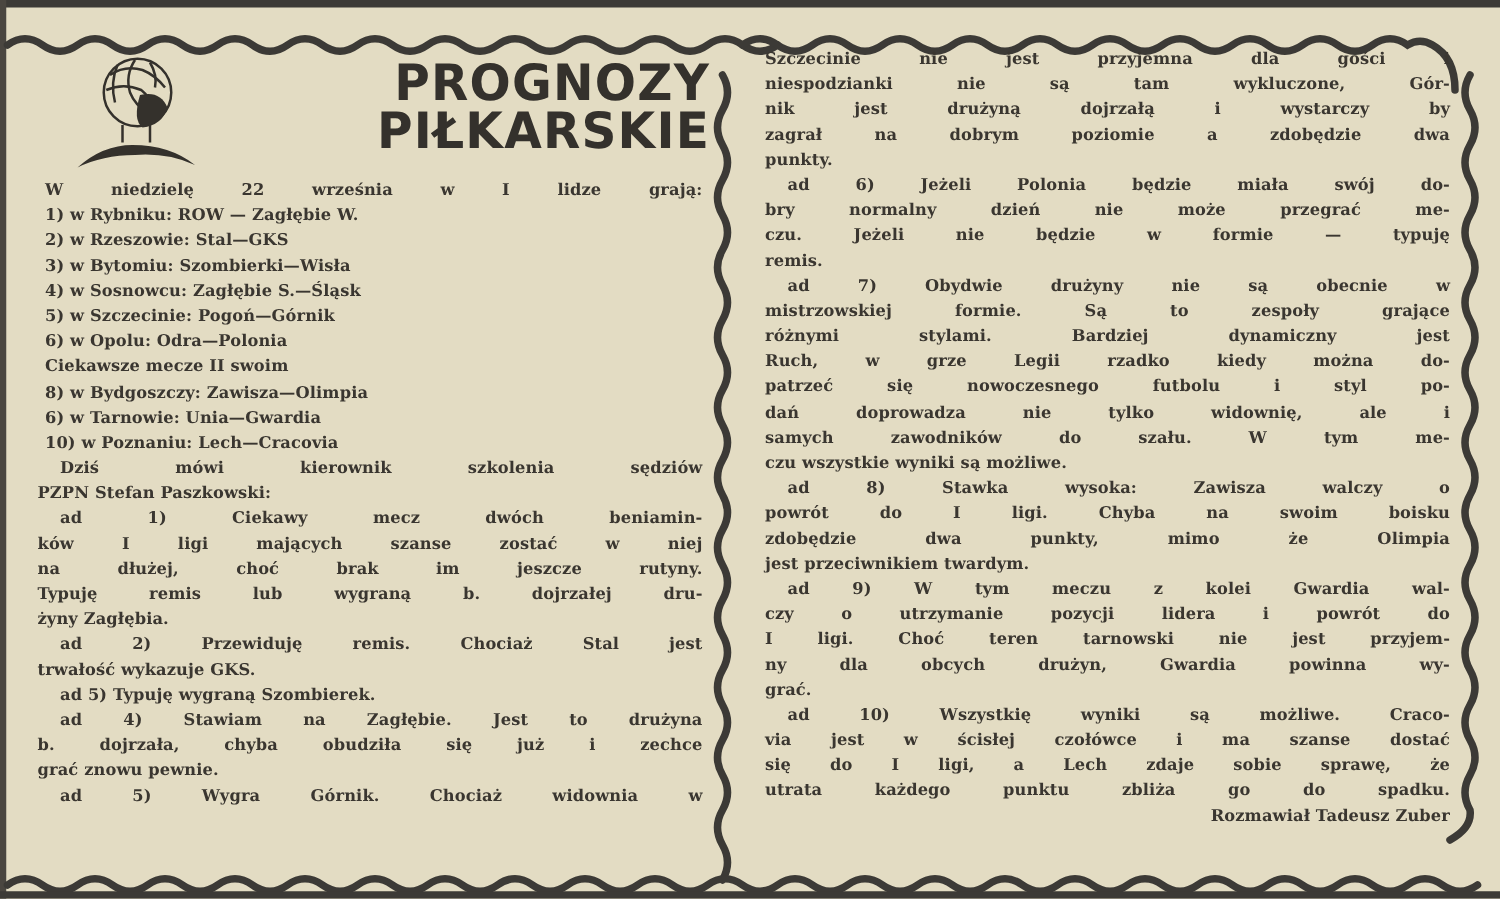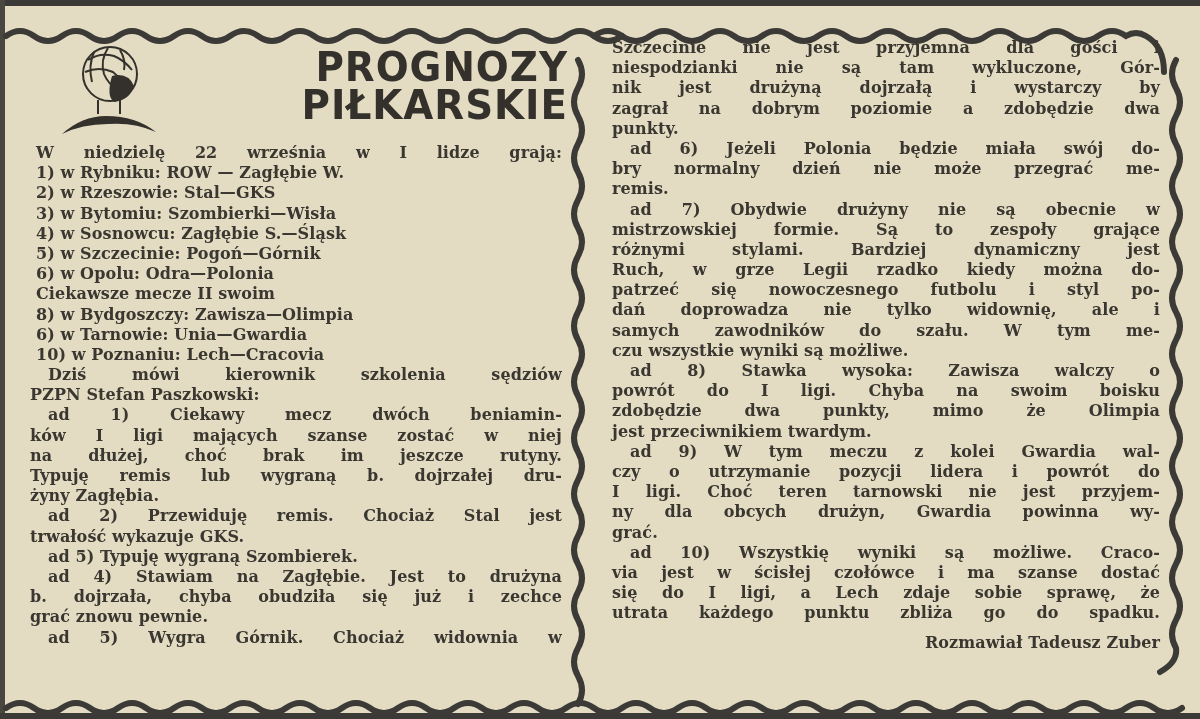--- a/index.html
+++ b/index.html
@@ -18,21 +18,21 @@
       position: absolute; left: 0; top: 0; width: 5px; height: 719px;
       background: #4a4640;
     }
     .bottom-strip {
       position: absolute; left: 0; bottom: 0; width: 1200px; height: 6px;
       background: #3c3a36;
     }
     svg.frame { position: absolute; left: 0; top: 0; }
     .col {
       position: absolute;
-      font-size: 16px;
+      font-size: 13px;
       line-height: 20.2px;
       font-weight: bold;
       letter-spacing: 0.1px;
     }
     .col-left { left: 30px; top: 143px; width: 532px; }
     .col-right { left: 612px; top: 38px; width: 548px; }
     .line {
       display: block; white-space: nowrap;
       text-align: justify; text-align-last: justify;
       height: 20.2px; overflow: visible;
@@ -47,21 +47,21 @@
       font-weight: bold;
       font-size: 40px; line-height: 38px;
       color: #34312c;
       text-align: right;
       letter-spacing: 1px;
       transform: scaleX(0.97);
       transform-origin: right top;
     }
     .title span { display: block; }
     .ball-illus { position: absolute; left: 58px; top: 38px; }
-    .signature { margin-top: 10px; }
+    .signature { }
   </style>
 </head>
 <body>
 
 <div class="top-rule"></div>
 <div class="left-rule"></div>
 
 <svg class="frame" width="1200" height="719" viewBox="0 0 1200 719">
   <g fill="none" stroke="#3c3a36" stroke-width="6" stroke-linecap="round">
 
@@ -124,20 +124,21 @@
     <div class="line ind">ad 5) Wygra Górnik. Chociaż widownia w</div>
   </div>
 <div class="col col-right" id="right-col">
     <div class="line">Szczecinie nie jest przyjemna dla gości i</div>
     <div class="line">niespodzianki nie są tam wykluczone, Gór-</div>
     <div class="line">nik jest drużyną dojrzałą i wystarczy by</div>
     <div class="line">zagrał na dobrym poziomie a zdobędzie dwa</div>
     <div class="line last">punkty.</div>
     <div class="line ind">ad 6) Jeżeli Polonia będzie miała swój do-</div>
     <div class="line">bry normalny dzień nie może przegrać me-</div>
+    <div class="line">czu. Jeżeli nie będzie w formie — typuję</div>
     <div class="line last">remis.</div>
     <div class="line ind">ad 7) Obydwie drużyny nie są obecnie w</div>
     <div class="line">mistrzowskiej formie. Są to zespoły grające</div>
     <div class="line">różnymi stylami. Bardziej dynamiczny jest</div>
     <div class="line">Ruch, w grze Legii rzadko kiedy można do-</div>
     <div class="line">patrzeć się nowoczesnego futbolu i styl po-</div>
     <div class="line">dań doprowadza nie tylko widownię, ale i</div>
     <div class="line">samych zawodników do szału. W tym me-</div>
     <div class="line last">czu wszystkie wyniki są możliwe.</div>
     <div class="line ind">ad 8) Stawka wysoka: Zawisza walczy o</div>

